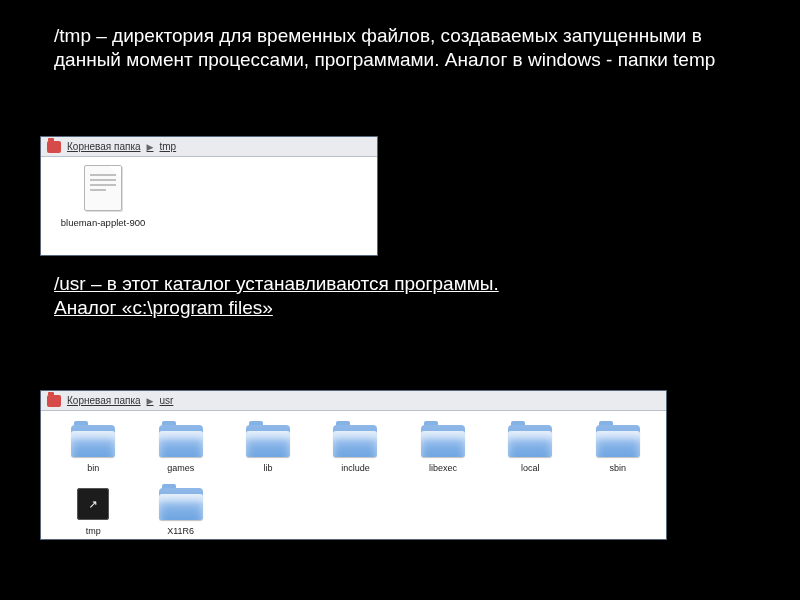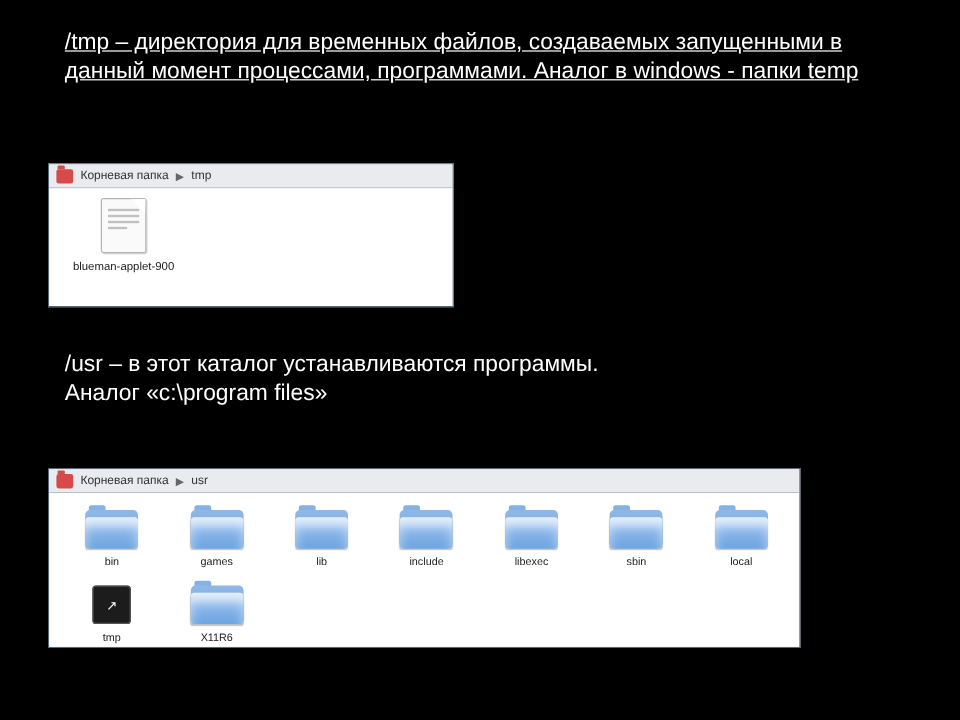--- a/index.html
+++ b/index.html
@@ -13,22 +13,22 @@
   }
   
   .para {
     color: #fff;
     font-size: 19px;
     line-height: 1.28;
     position: absolute;
     left: 54px;
     right: 60px;
   }
-  #p1 { top: 24px; text-decoration: underline; }
-  #p2 { top: 292px; }
+  #p1 { top: 24px; }
+  #p2 { top: 272px; text-decoration: underline; }
 
   
   .window {
     position: absolute;
     background: #fff;
     border: 1px solid #57677b;
     box-shadow: 0 0 0 1px rgba(0,0,0,.15);
   }
   #win-tmp { left: 40px; top: 136px; width: 338px; height: 120px; }
   #win-usr { left: 40px; top: 390px; width: 627px; height: 150px; }
@@ -36,20 +36,21 @@
   .breadcrumb {
     display: flex;
     align-items: center;
     gap: 6px;
     padding: 2px 6px;
     height: 20px;
     font-size: 10px;
     background: #e9ebef;
     border-bottom: 1px solid #b9c0c9;
     color: #333;
+    text-decoration: underline;
   }
   .bc-icon {
     width: 14px; height: 12px;
     background: #d64a4a;
     border-radius: 2px;
     position: relative;
   }
   .bc-icon::before{
     content:""; position:absolute; left:1px; top:-3px; width:6px; height:3px;
     background:#d64a4a; border-radius:1px 1px 0 0;
@@ -201,30 +202,30 @@
             <div class="front"></div>
           </div>
         <span>libexec</span>
       </div>
       <div class="folder-item">
         <div class="folder-icon">
             <div class="tab"></div>
             <div class="back"></div>
             <div class="front"></div>
           </div>
+        <span>local</span>
+      </div>
+
+      <div class="folder-item">
+        <div class="folder-icon">
+            <div class="tab"></div>
+            <div class="back"></div>
+            <div class="front"></div>
+          </div>
         <span>sbin</span>
-      </div>
-
-      <div class="folder-item">
-        <div class="folder-icon">
-            <div class="tab"></div>
-            <div class="back"></div>
-            <div class="front"></div>
-          </div>
-        <span>local</span>
       </div>
       <div class="folder-item">
         <div class="special-icon">
             <span>↗</span>
           </div>
         <span>tmp</span>
       </div>
       <div class="folder-item">
         <div class="folder-icon">
             <div class="tab"></div>

